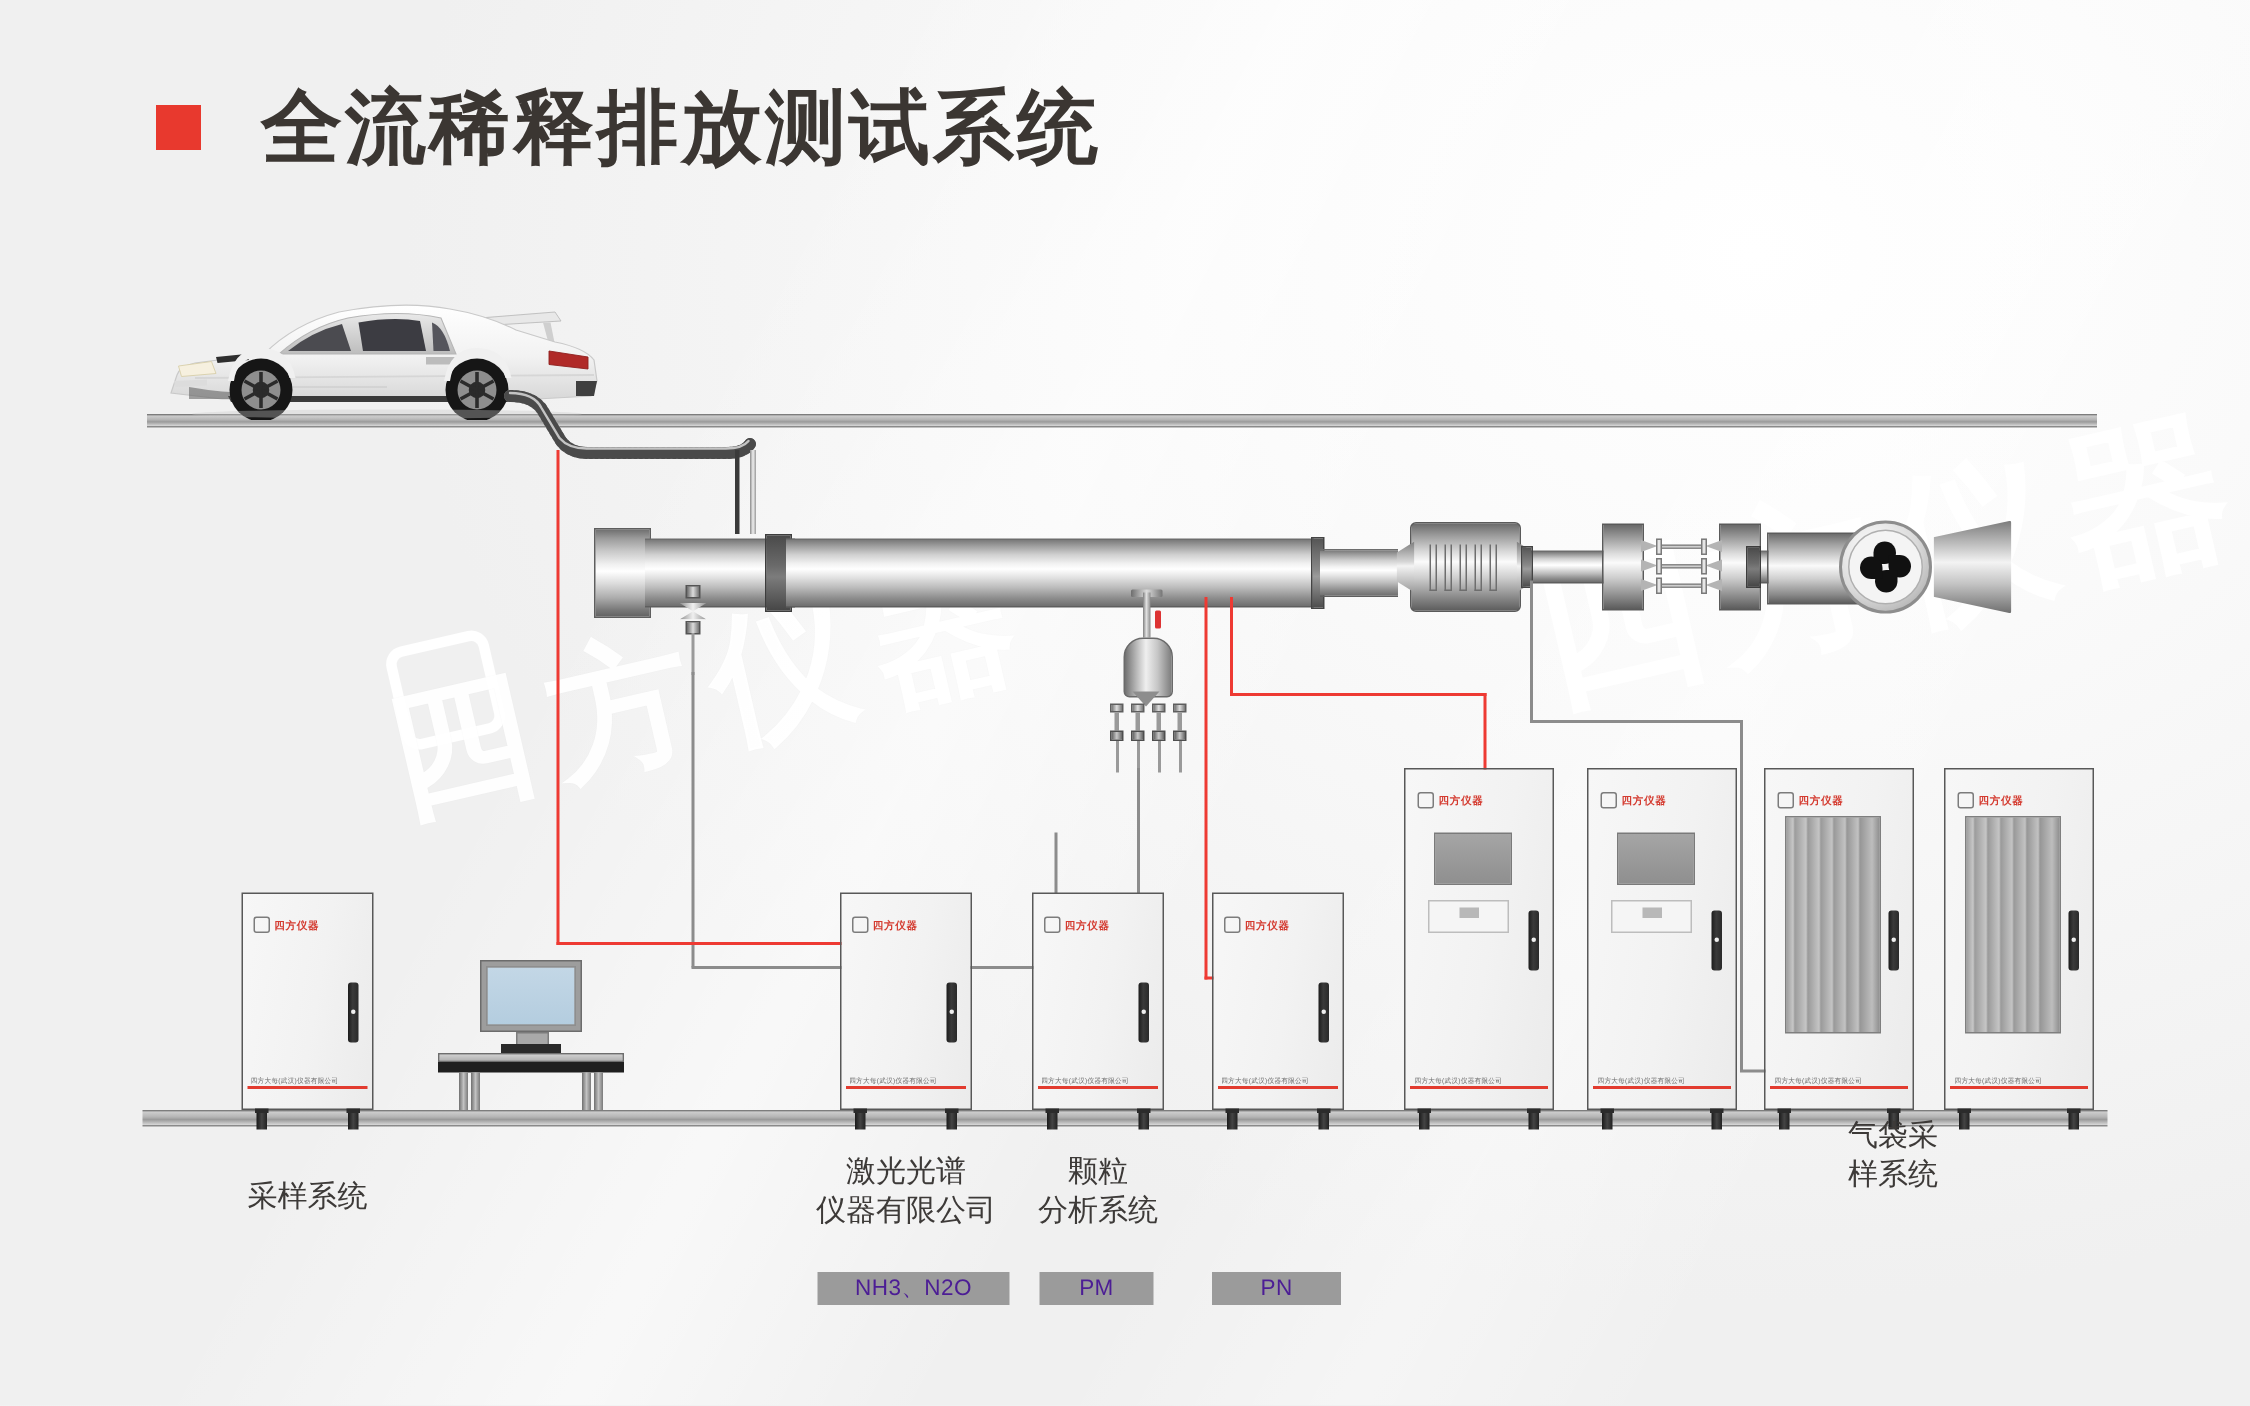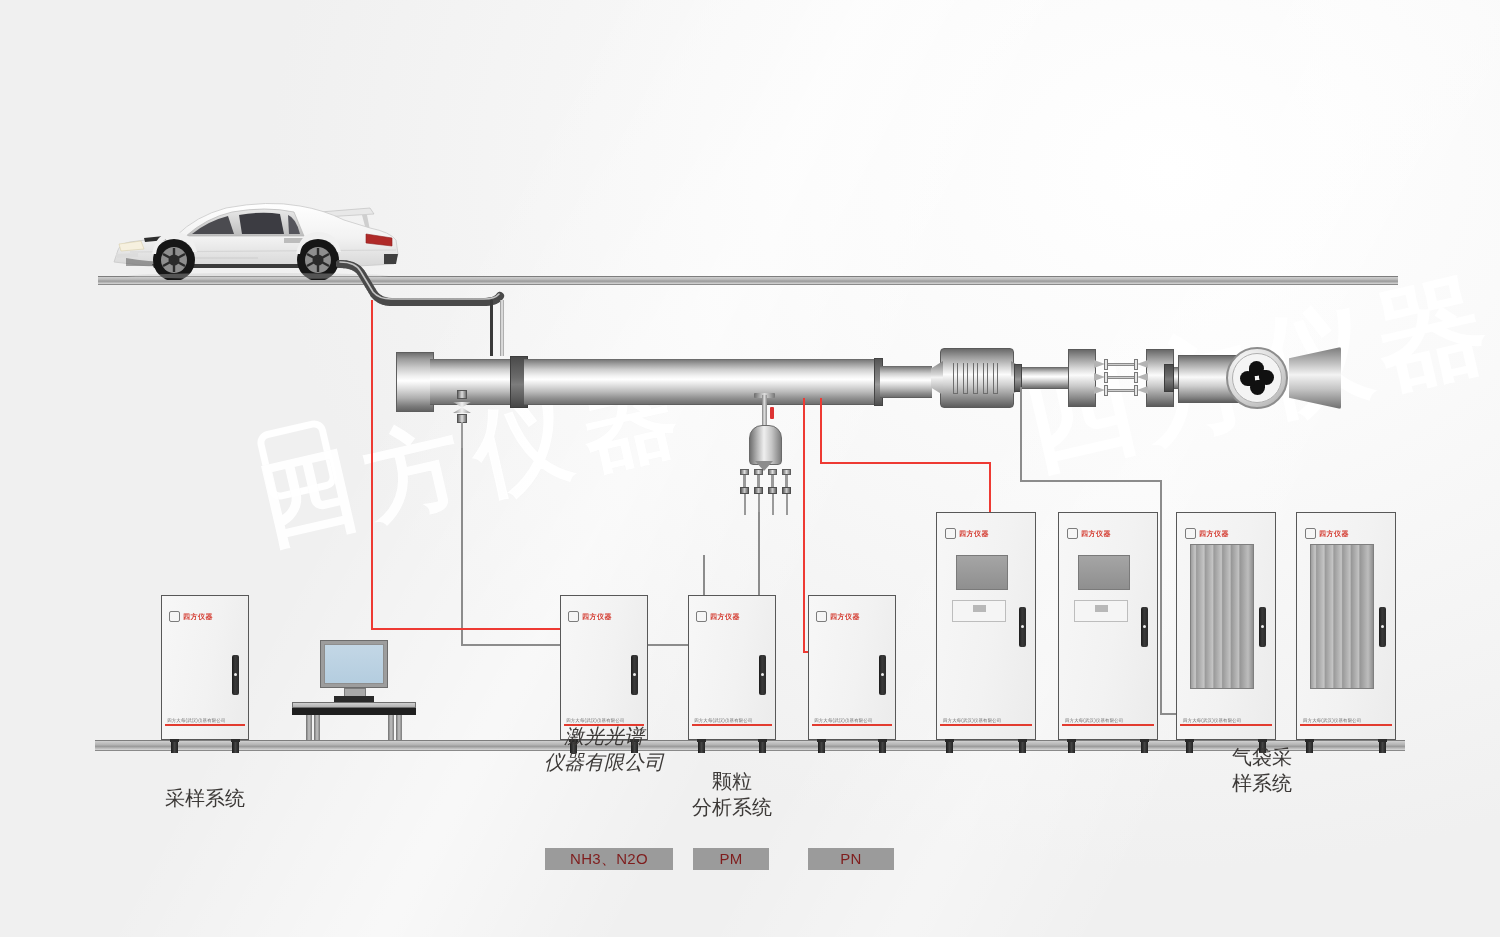--- a/index.html
+++ b/index.html
@@ -164,21 +164,21 @@
   .desk-top{position:absolute;left:0;top:62px;width:124px;height:6px;background:linear-gradient(#d0d0d0,#b2b2b2);border:1px solid #6e6e6e;box-sizing:border-box;}
   .desk-edge{position:absolute;left:0;top:68px;width:124px;height:7px;background:#1f1f1f;}
   .desk-leg{position:absolute;top:75px;width:6px;height:25px;background:linear-gradient(to right,#6f6f6f,#c2c2c2 50%,#7a7a7a);}
 
   
   .grp-label{
     position:absolute;text-align:center;color:#3d3a38;
     font-size:20px;line-height:26px;white-space:nowrap;
   }
   .badge{
-    position:absolute;background:#9b9b9b;color:#7f1d1d;
+    position:absolute;background:#9b9b9b;color:#4c1d95;
     font-size:15px;line-height:22px;height:22px;
     display:flex;align-items:center;justify-content:center;
     white-space:nowrap;letter-spacing:.3px;
   }
 
   
   #probe{position:absolute;left:735px;top:395px;width:60px;height:120px;}
   .pb-stem{position:absolute;left:27px;top:0;width:5px;height:30px;
     background:linear-gradient(to right,#7e7e7e,#e2e2e2 45%,#8a8a8a);}
   .pb-top{position:absolute;left:19px;top:-2px;width:21px;height:5px;
@@ -250,20 +250,24 @@
 </head>
 <body>
 
 <div id="stage">
   <div class="sheen"></div>
 
   <div class="wm-mark"></div>
   <div class="wm">四方仪器</div>
   <div class="wm2">四方仪器</div>
 
+  <div id="title-bar">
+    <div id="title-bullet"></div>
+    <div id="title-text">全流稀释排放测试系统</div>
+  </div>
 
   <div class="ground" id="floor-upper"></div>
   <div class="ground" id="floor-lower"></div>
 
   <div id="car">
     <svg width="300" height="88" viewBox="0 0 300 88">
       <defs>
         <linearGradient id="bodyg" x1="0" y1="0" x2="0" y2="1">
           <stop offset="0" stop-color="#ffffff"></stop>
             <stop offset="0.55" stop-color="#f2f2f2"></stop>
@@ -627,21 +631,21 @@
     <div class="cab-feet">
       <div class="foot" style="left:10px;"></div>
         <div class="foot" style="right:10px;"></div>
     </div>
   </div>
 
   <div class="grp-label" style="left:145px;top:785px;width:120px;">
     <div>采样系统</div>
   </div>
 
-  <div class="grp-label" style="left:532px;top:723px;width:144px;font-style:italic;">
+  <div class="grp-label" style="left:532px;top:768px;width:144px;">
     <div>激光光谱</div>
     <div>仪器有限公司</div>
   </div>
 
   <div class="grp-label" style="left:678px;top:768px;width:108px;">
     <div>颗粒</div>
     <div>分析系统</div>
   </div>
 
 

